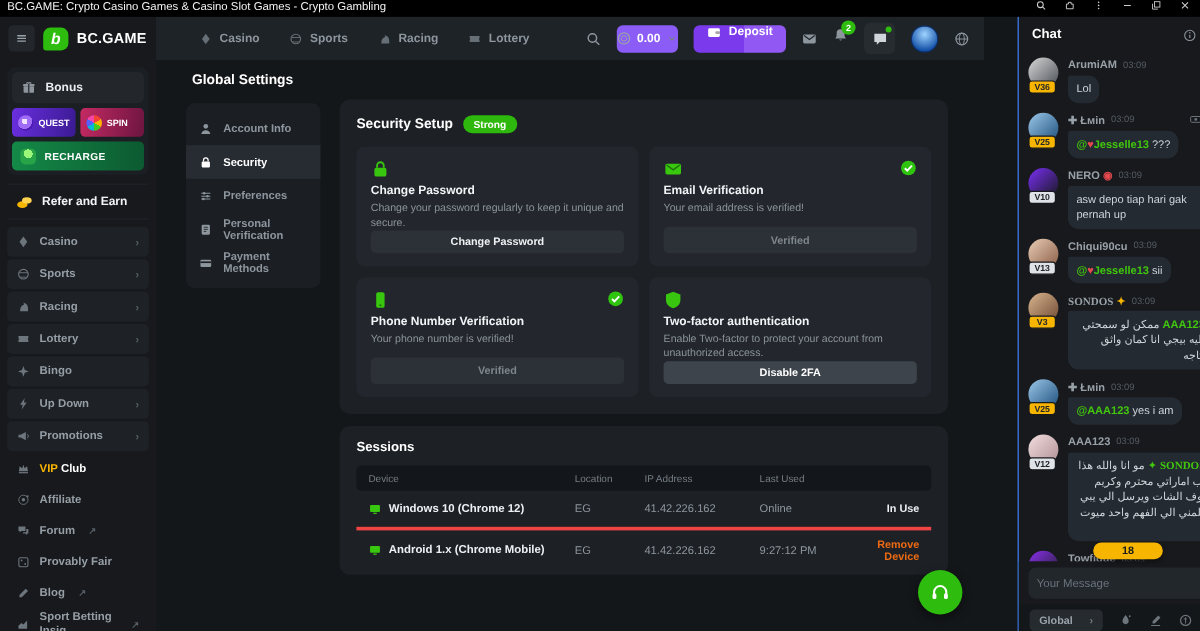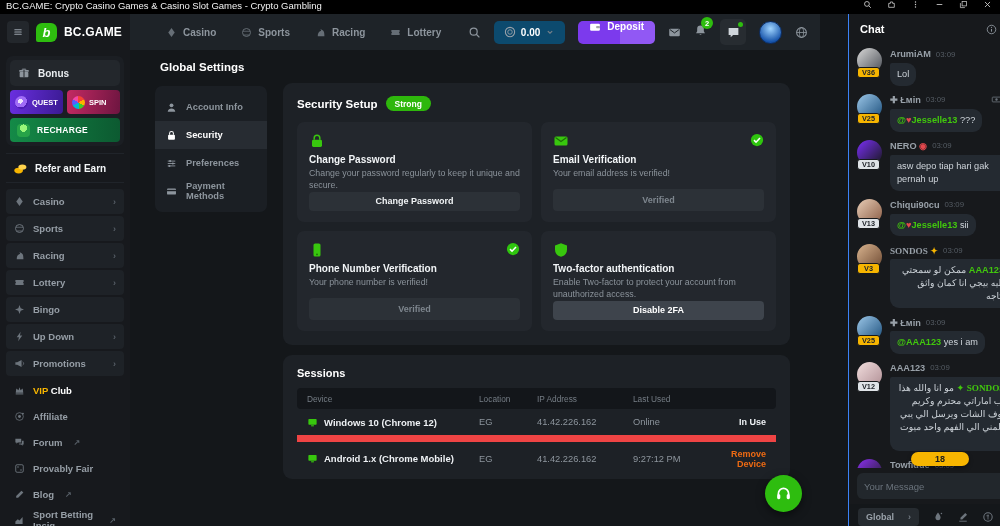--- a/index.html
+++ b/index.html
@@ -20,21 +20,21 @@
   .burger{width:22px;height:22px;background:#23272c;border-radius:4px;display:flex;align-items:center;justify-content:center;color:#9aa2aa}
   .burger .ic{width:12px;height:12px}
   .logo-mark{width:21px;height:19px;background:#2ebd0f;border-radius:6px 6px 6px 2px;color:#fff;font-weight:bold;display:flex;align-items:center;justify-content:center;font-size:13px;font-style:italic}
   .logo-text{font-weight:bold;font-size:12px;letter-spacing:.2px;color:#fff}
   #nav-items{display:flex;gap:25px;margin-left:36px}
   .nav-item{display:flex;gap:6px;align-items:center;color:#8d959d;font-size:10px;font-weight:bold;cursor:pointer}
   .nav-item .ic{width:11px;height:11px;color:#666e76}
   .nav-right{margin-left:auto;display:flex;align-items:center;gap:13px;padding-right:12px}
   .nav-right .tool{color:#8d959d}
   .nav-right .tool .ic,.nav-right>.ic{width:13px;height:13px;color:#8d959d}
-  .balance{display:flex;align-items:center;gap:5px;background:#0c4a6e;border-radius:5px;height:23px;padding:0 10px}
+  .balance{display:flex;align-items:center;gap:5px;background:#8b5cf6;border-radius:5px;height:23px;padding:0 0}
   .balance .ic{width:12px;height:12px;color:#9aa2aa}
   .balance b{font-size:10px;color:#fff}
   .balance .caret{width:10px;height:10px;color:#7a828a}
   .deposit{display:flex;align-items:flex-start;gap:6px;height:23px;padding:0 11px;border-radius:5px;background:linear-gradient(90deg,#7c3aed 0 55%,#9158f4 55% 100%);color:#fff;font-weight:bold;font-size:10px;cursor:pointer}
   .deposit .ic{width:12px;height:12px;color:#fff}
   .bell-wrap{position:relative}
   .bell-badge{position:absolute;top:-6px;right:-6px;background:#2ebd0f;color:#fff;font-size:7.5px;font-weight:bold;min-width:12px;height:12px;border-radius:7px;display:flex;align-items:center;justify-content:center;padding:0 3px}
   .chatbtn{position:relative;width:26px;height:26px;background:#272c31;border-radius:5px;display:flex;align-items:center;justify-content:center;color:#cfd5db}
   .chatbtn .ic{width:13px;height:13px}
   .chatbtn .dot{position:absolute;top:3px;right:3px;width:5px;height:5px;border-radius:50%;background:#2ebd0f}
@@ -84,21 +84,21 @@
   .card-title{font-size:10px;font-weight:bold;color:#f2f5f7;margin-top:5px}
   .card-desc{font-size:8.8px;color:#8b939b;margin-top:3px;line-height:1.35}
   .card-btn{margin-top:auto;height:22px;border-radius:4px;display:flex;align-items:center;justify-content:center;font-size:9px;font-weight:bold;cursor:pointer}
   .btn-primary{background:#2c3137;color:#f0f3f5}
   .btn-muted{background:#2c3137;color:#7e868e}
   .btn-light{background:#3e444c;color:#fff}
   .sess-title{font-size:11px;font-weight:bold;color:#fff}
   .sess-grid{display:grid;grid-template-columns:172px 58px 96px 86px 1fr;align-items:center;padding:0 10px}
   #sess-head{background:#13161a;border-radius:4px;height:21px;margin-top:9px;font-size:8.3px;color:#757d85}
   .sess-row{height:33px;font-size:9.3px}
-  .sess-row.divided{border-bottom:7px solid #ef4444}
+  .sess-row.divided{border-bottom:3px solid #ef4444}
   .dev{display:flex;gap:6px;align-items:center;font-weight:bold;color:#eef1f4;font-size:9.5px}
   .dev .ic{width:11px;height:11px;color:#38c70e}
   .cell{color:#8d959d}
   .act{text-align:right;font-weight:bold;font-size:9px;cursor:default}
   .act.inuse{color:#eef1f4}
   .act.remove{color:#ed6a13;cursor:pointer}
   .fab{position:absolute;right:18px;bottom:14px;width:37px;height:37px;border-radius:50%;background:#2ebd0f;display:flex;align-items:center;justify-content:center;box-shadow:0 3px 8px rgba(0,0,0,.5);cursor:pointer}
   .fab .ic{width:17px;height:17px;color:#fff}
 
   
@@ -483,20 +483,29 @@
             <circle cx="6" cy="4.5" r="1.5" fill="currentColor"></circle>
             <circle cx="10" cy="8" r="1.5" fill="currentColor"></circle>
             <circle cx="5" cy="11.5" r="1.5" fill="currentColor"></circle>
           </svg>
         </span>
         <span>Preferences</span>
       </div>
       <div class="mi">
         <span class="ic ">
           <svg viewBox="0 0 16 16">
+            <rect x="3" y="2" width="10" height="12" rx="1.4" fill="currentColor"></rect>
+            <path d="M5.5 5h5M5.5 7.5h5M5.5 10h3" stroke="#1b1f24" stroke-width="1"></path>
+          </svg>
+        </span>
+        <span>Personal Verification</span>
+      </div>
+      <div class="mi">
+        <span class="ic ">
+          <svg viewBox="0 0 16 16">
             <rect x="1.5" y="3.5" width="13" height="9" rx="1.4" fill="currentColor"></rect>
             <rect x="1.5" y="5.6" width="13" height="2" fill="#1b1f24"></rect>
           </svg>
         </span>
         <span>Payment Methods</span>
       </div>
     </div>
 
   <section class="panel" id="sec-panel">
     <div class="sec-head">

